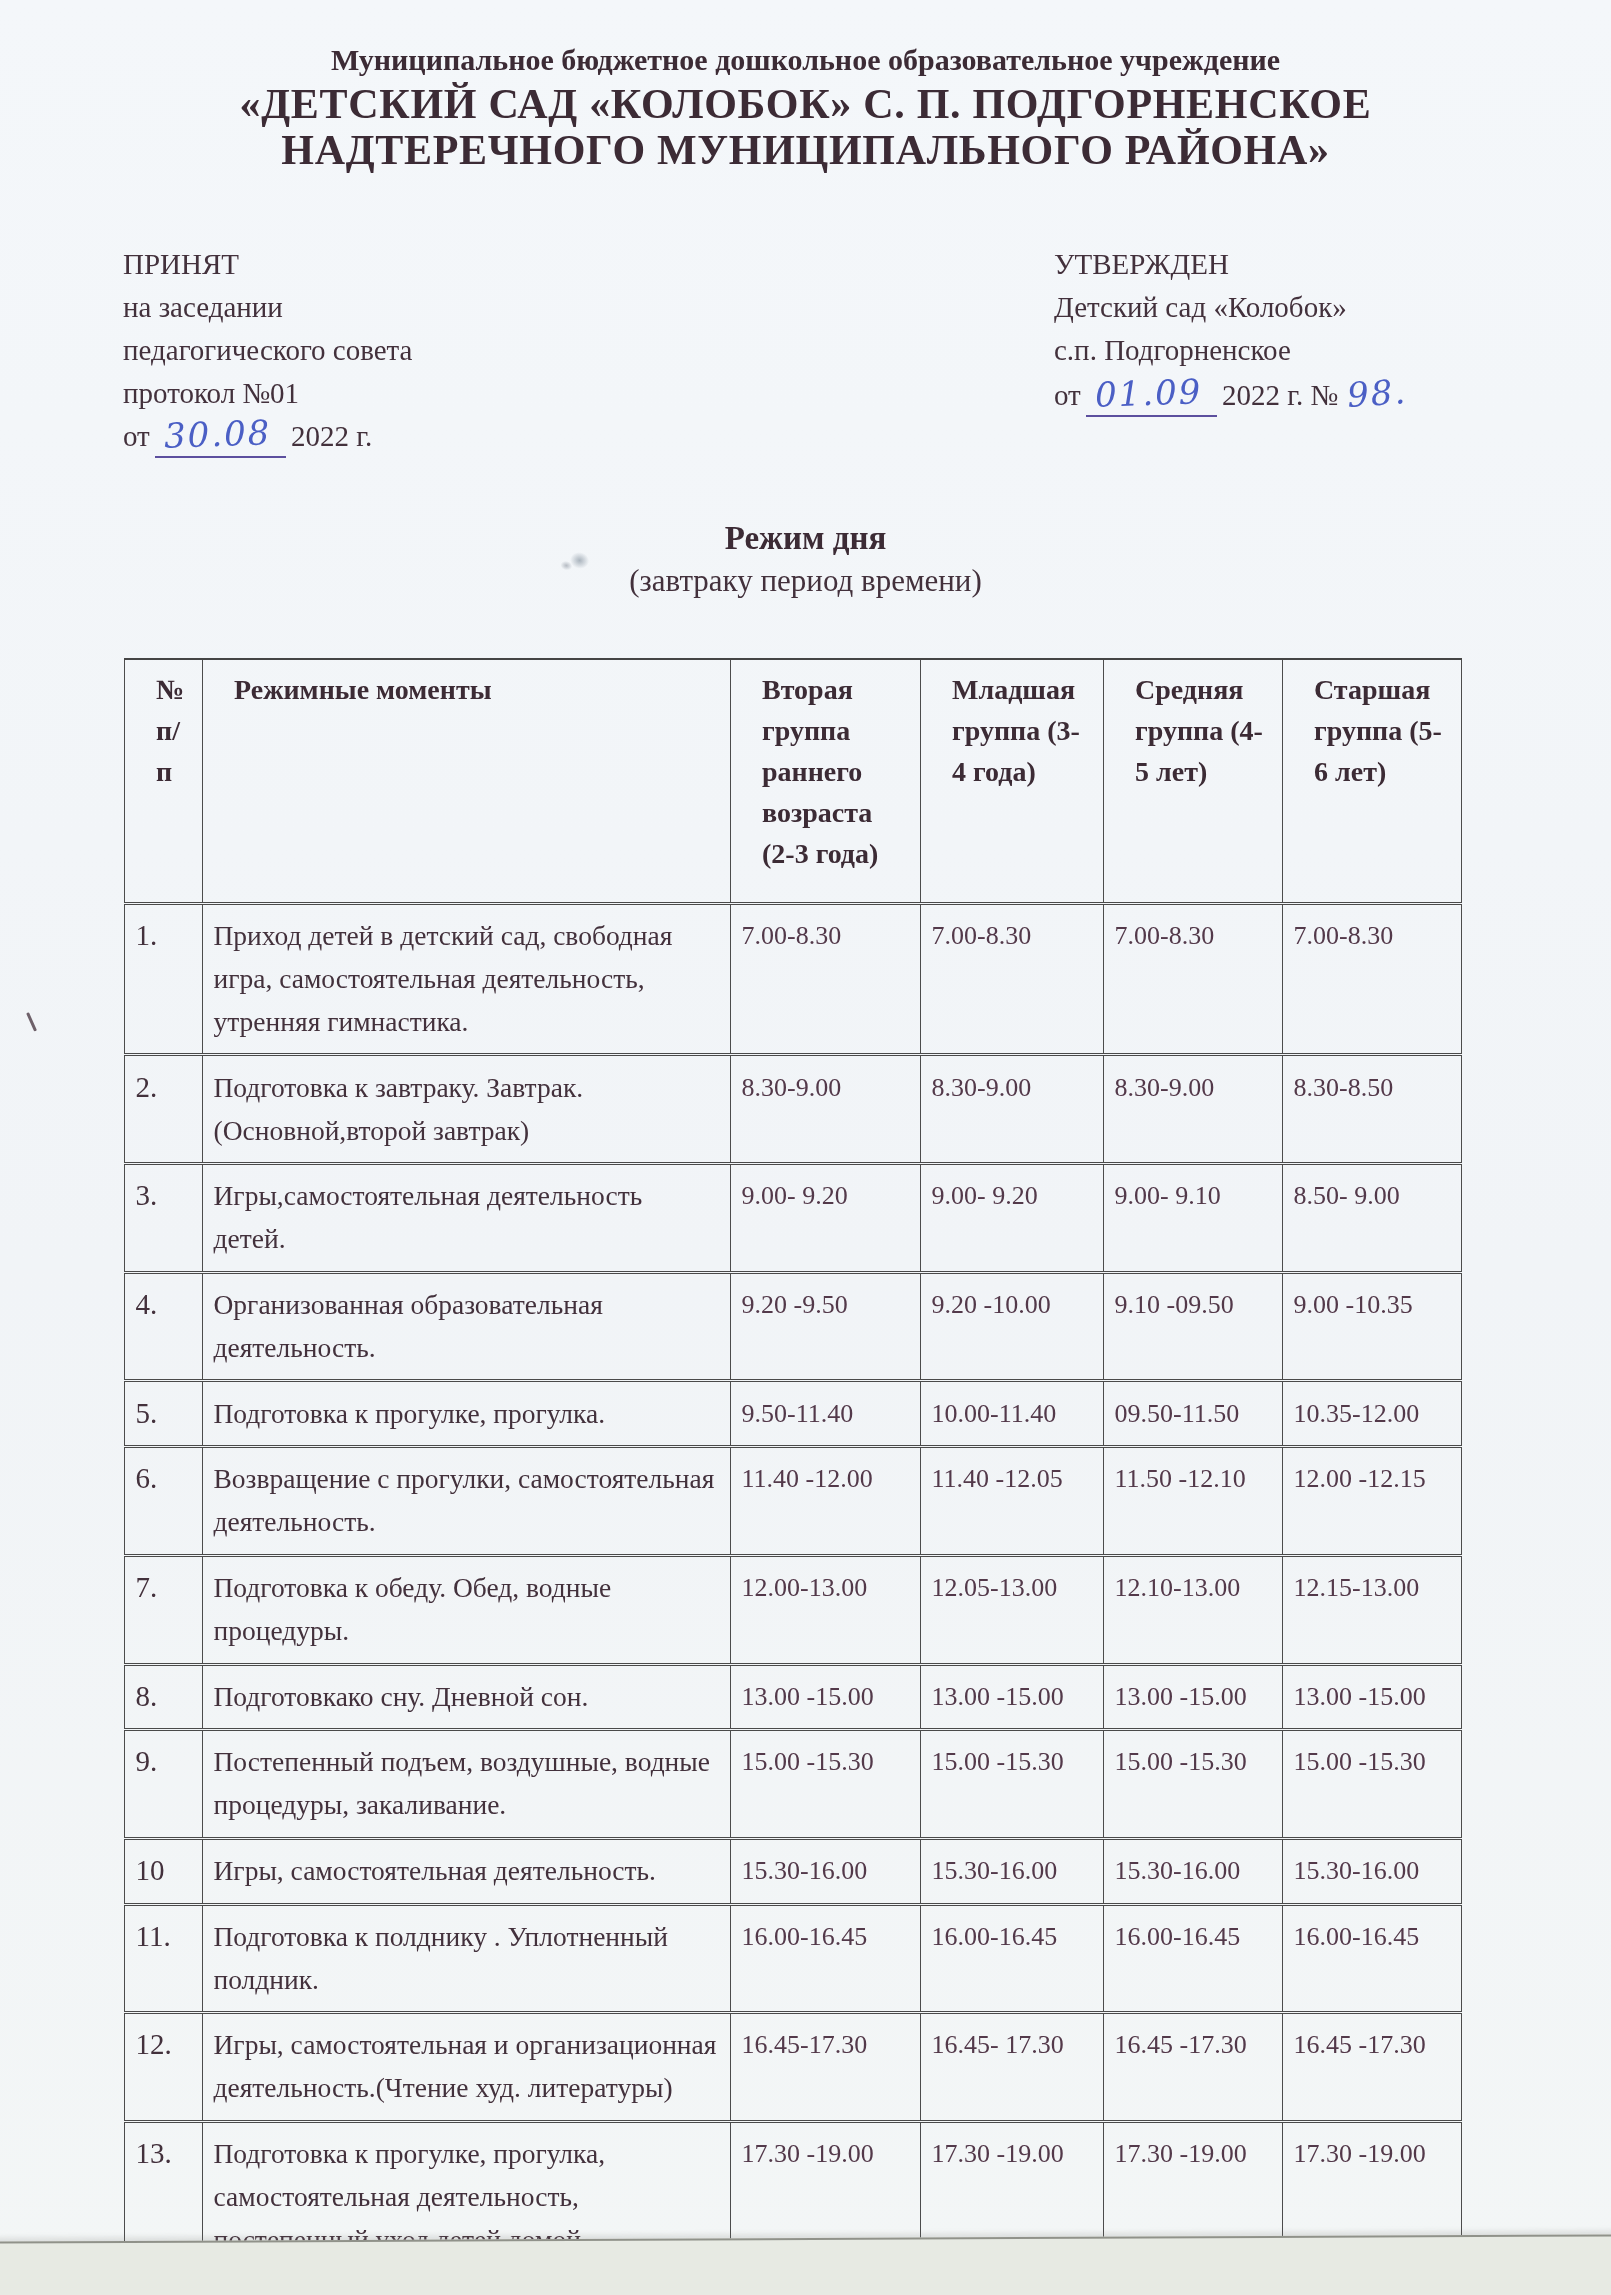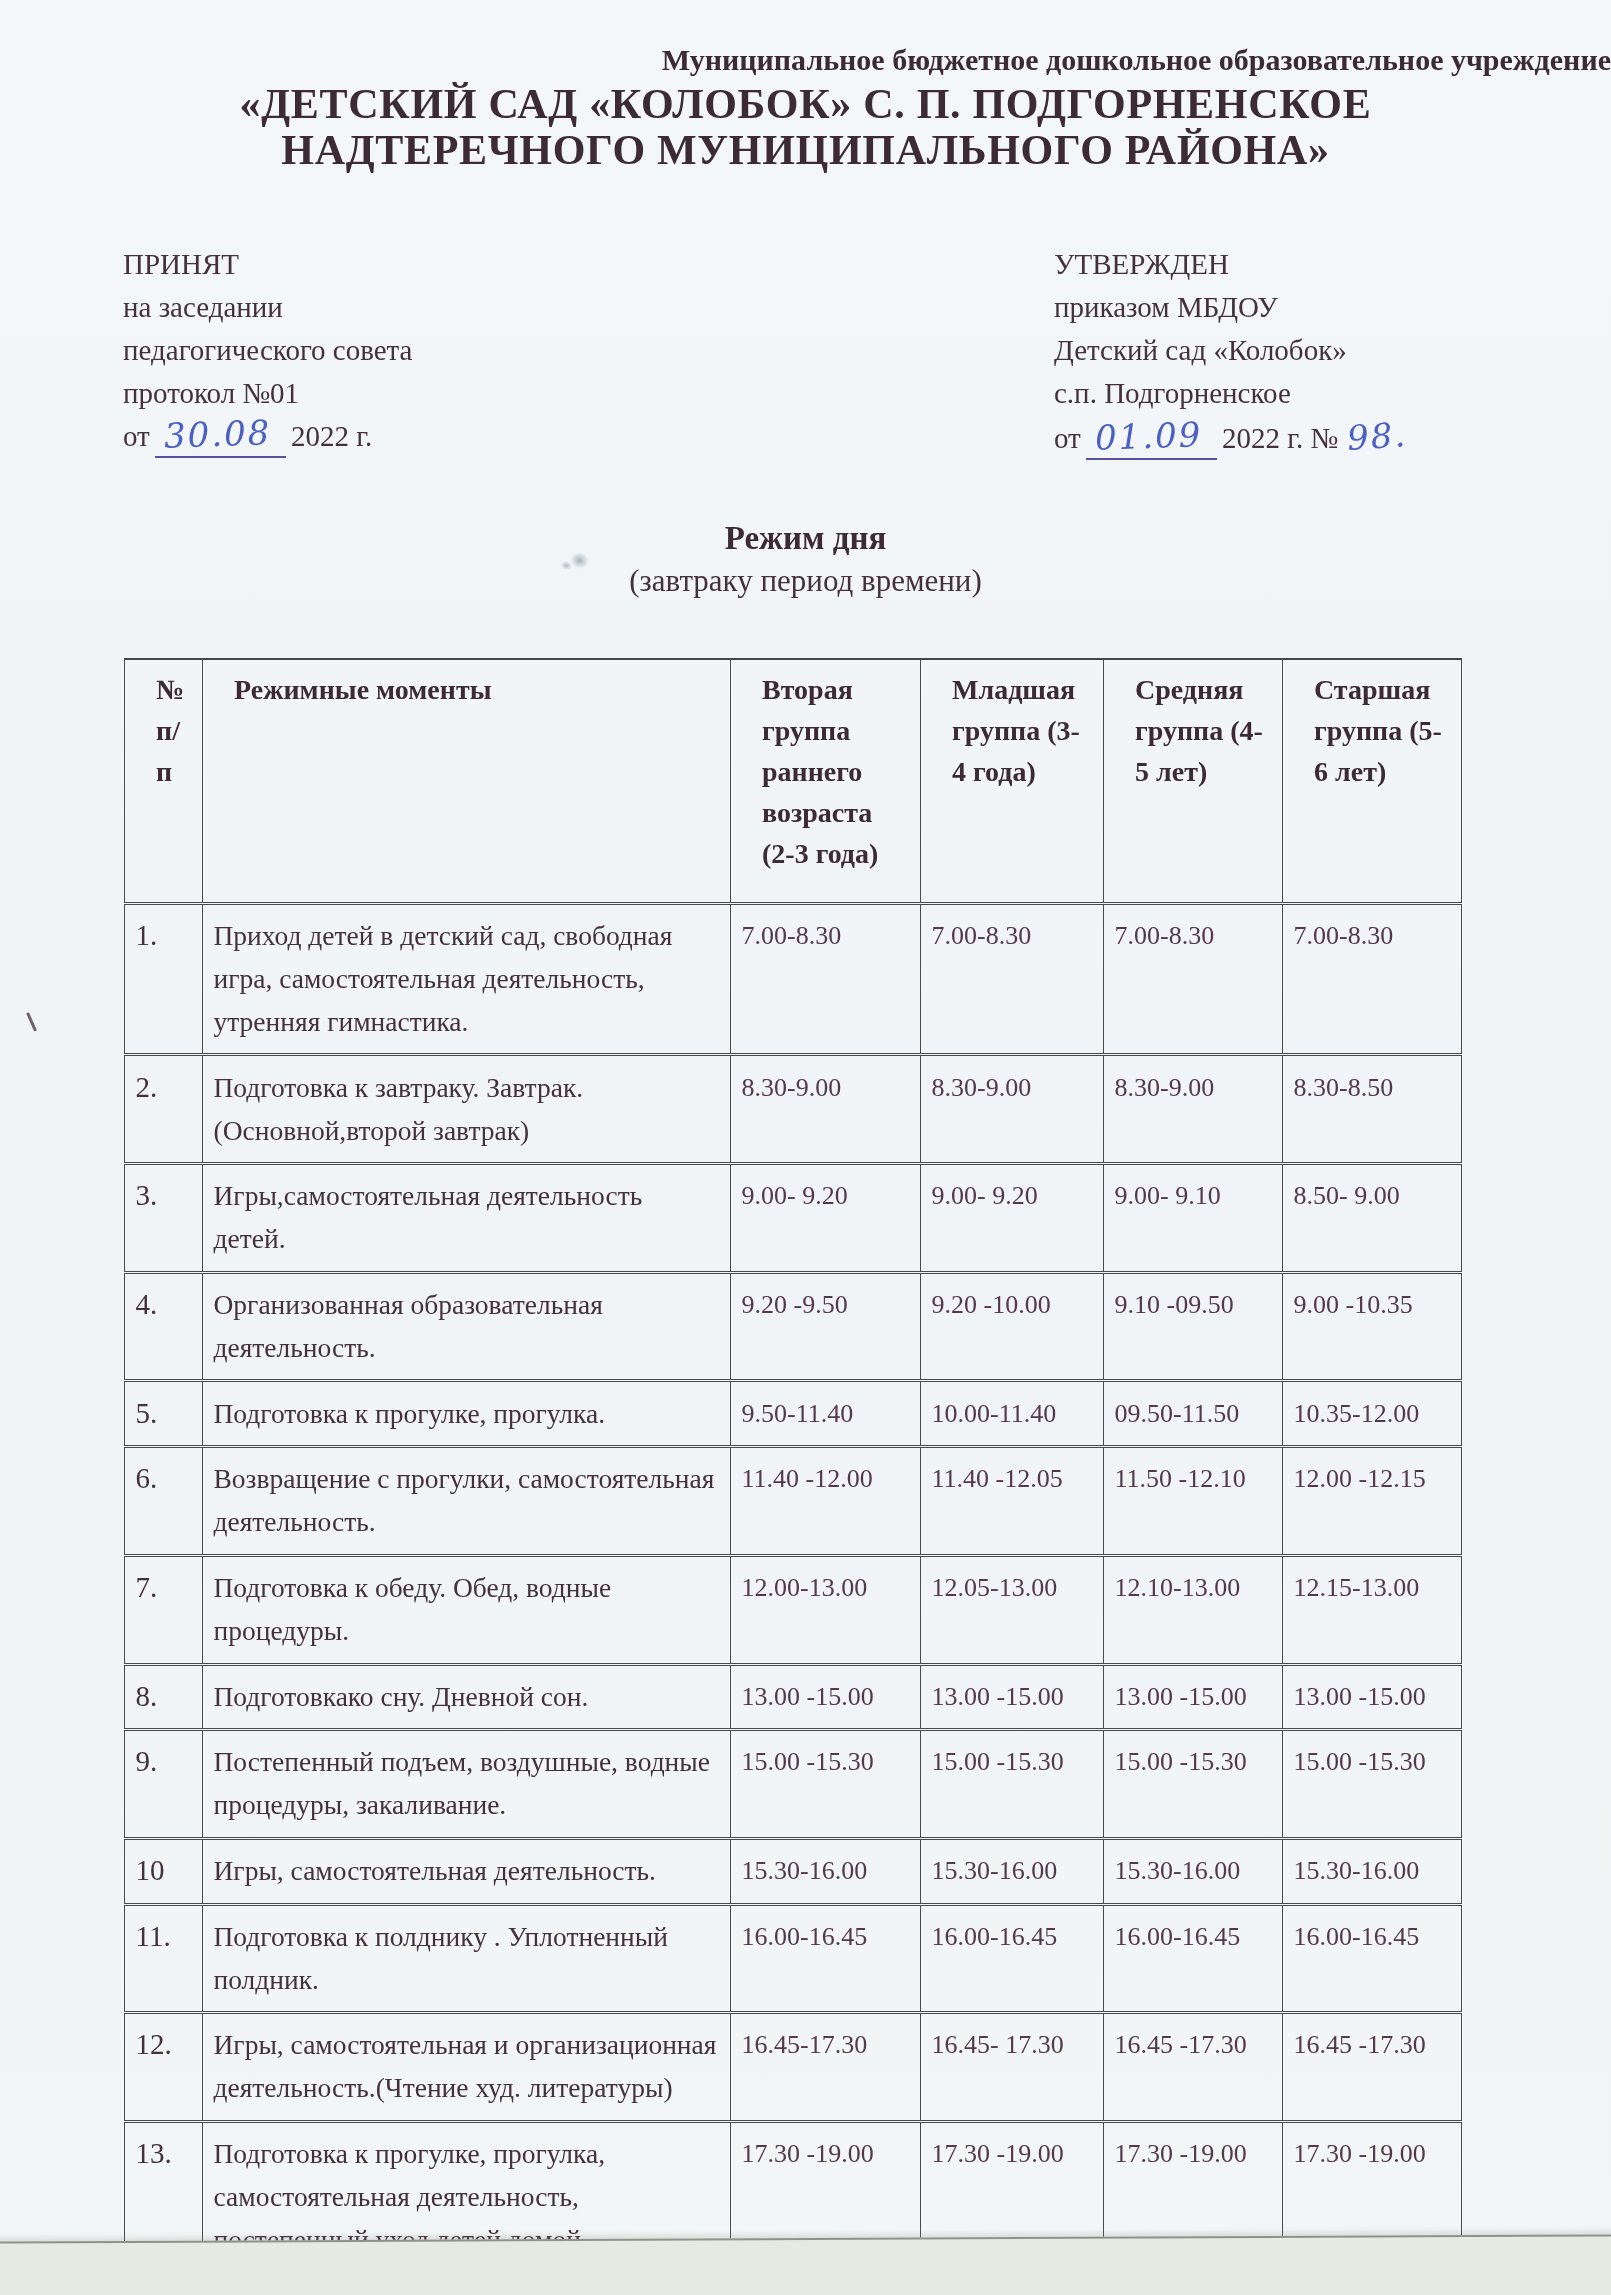--- a/index.html
+++ b/index.html
@@ -18,21 +18,21 @@
     background:var(--paper);
     font-family:"Liberation Serif","DejaVu Serif",serif;
     color:var(--ink);
   }
   .page{position:absolute;inset:0;
     background:linear-gradient(180deg,#f4f7fa 0%,#f1f4f7 55%,#f3f6f6 100%);}
 
   
   .org-header{position:absolute;top:38px;left:0;right:0;text-align:center;
     color:var(--ink-strong);font-weight:bold;}
-  .org-header .l1{font-size:30px;line-height:43px;text-align:right;}
+  .org-header .l1{font-size:30px;line-height:43px;}
   .org-header .l2,.org-header .l3{font-size:42px;line-height:46px;letter-spacing:0.7px;}
 
   
   .stamp-block{position:absolute;top:243px;font-size:29px;line-height:43px;color:var(--ink);}
   .stamp-left{left:123px;}
   .stamp-right{left:1054px;}
   .hand{
     font-family:"DejaVu Serif",serif;font-style:italic;
     color:var(--hand-blue);font-size:34px;letter-spacing:2px;
     display:inline-block;transform:rotate(-2deg);
@@ -118,21 +118,20 @@
     <div>на заседании</div>
     <div>педагогического совета</div>
     <div>протокол №01</div>
     <div>
       <span>от</span><span class="hand-underline"><span class="hand">30.08</span></span><span>2022 г.</span>
     </div>
   </div>
 
   <div class="stamp-block stamp-right">
     <div>УТВЕРЖДЕН</div>
-    <div>приказом МБДОУ</div>
     <div>Детский сад  «Колобок»</div>
     <div>с.п. Подгорненское</div>
     <div>
       <span>от</span><span class="hand-underline"><span class="hand">01.09</span></span><span>2022 г. №</span><span class="hand hand-plain">98.</span>
     </div>
   </div>
 
   <div class="smudge"></div>
   <div class="edge-mark"></div>
 

